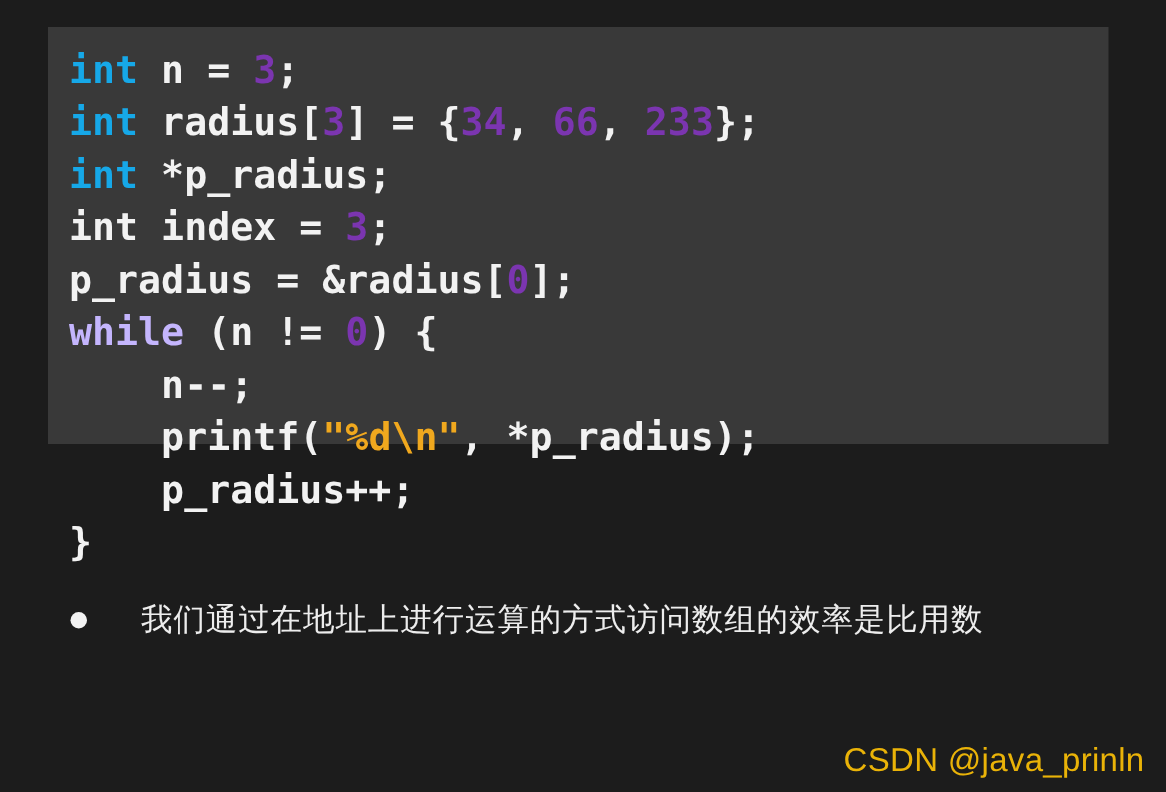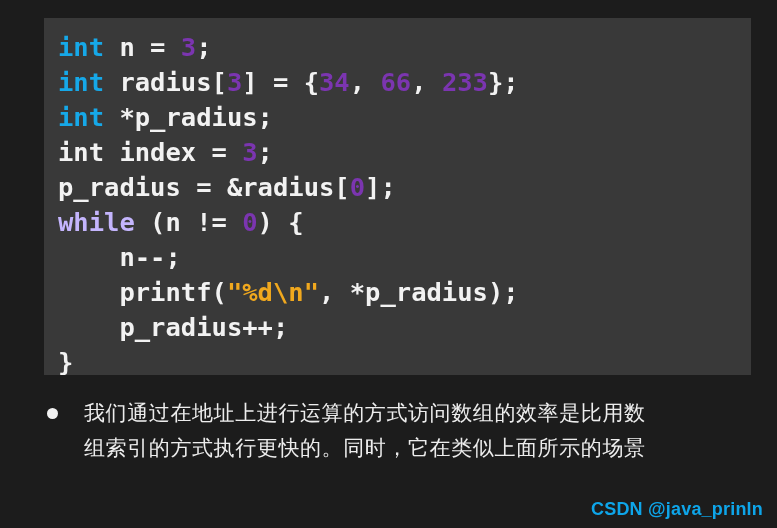--- a/index.html
+++ b/index.html
@@ -12,24 +12,24 @@
     width: 777px;
     height: 528px;
     background: #1c1c1c;
     overflow: hidden;
     font-family: "Liberation Sans", sans-serif;
   }
 
   
   #code-block {
     position: absolute;
-    left: 44px;
+    left: 32px;
     top: 18px;
     width: 707px;
-    height: 357px;
+    height: 278px;
     background: #393939;
     box-sizing: border-box;
     padding: 12px 0 0 0;
   }
   #code-lines {
     font-family: "DejaVu Sans Mono", "Liberation Mono", monospace;
     font-size: 25.5px;
     font-weight: bold;
     line-height: 35px;
     color: #f2f2f2;
@@ -59,53 +59,51 @@
   #note-bullet {
     width: 11px;
     height: 11px;
     border-radius: 50%;
     background: #f2f2f2;
     flex: 0 0 auto;
     margin-top: 12px;
     margin-left: 9px;
   }
   #note-text {
-    margin-left: 26px;
+    margin-left: 36px;
     color: #ededed;
     font-family: "DejaVu Sans", "Liberation Sans", sans-serif;
     font-size: 21px;
     line-height: 35px;
     letter-spacing: 0.6px;
   }
   .note-line { white-space: pre; }
 
   
   #watermark {
     position: absolute;
     right: 14px;
     bottom: 8px;
-    color: #0ea5e9;
+    color: #eab308;
     font-family: "Liberation Sans", sans-serif;
-    font-size: 18px;
+    font-size: 22px;
     letter-spacing: 0.2px;
-    font-weight: bold;
   }
 </style>
 </head>
 <body>
 
 <div id="page">
 
   <div id="code-block">
     <div id="code-lines"><div class="code-line"><span class="tok-kw-type">int</span><span class="tok-plain"> n = </span><span class="tok-num">3</span><span class="tok-plain">;</span></div><div class="code-line"><span class="tok-kw-type">int</span><span class="tok-plain"> radius[</span><span class="tok-num">3</span><span class="tok-plain">] = {</span><span class="tok-num">34</span><span class="tok-plain">, </span><span class="tok-num">66</span><span class="tok-plain">, </span><span class="tok-num">233</span><span class="tok-plain">};</span></div><div class="code-line"><span class="tok-kw-type">int</span><span class="tok-plain"> *p_radius;</span></div><div class="code-line"><span class="tok-plain">int index = </span><span class="tok-num">3</span><span class="tok-plain">;</span></div><div class="code-line"><span class="tok-plain">p_radius = &amp;radius[</span><span class="tok-num">0</span><span class="tok-plain">];</span></div><div class="code-line"><span class="tok-kw-ctrl">while</span><span class="tok-plain"> (n != </span><span class="tok-num">0</span><span class="tok-plain">) {</span></div><div class="code-line"><span class="tok-plain">    n--;</span></div><div class="code-line"><span class="tok-plain">    printf(</span><span class="tok-str">"%d\n"</span><span class="tok-plain">, *p_radius);</span></div><div class="code-line"><span class="tok-plain">    p_radius++;</span></div><div class="code-line"><span class="tok-plain">}</span></div></div>
   </div>
 
   <div id="note">
     <div id="note-bullet"></div>
     <div id="note-text">
         <div class="note-line">我们通过在地址上进行运算的方式访问数组的效率是比用数</div>
-        <div class="note-line">组索引的方式执行更快的。同时，它在类似上面所示的场景</div>
       </div>
   </div>
 
   <div id="watermark">CSDN @java_prinln</div>
 
 </div>
 
 </body></html>

